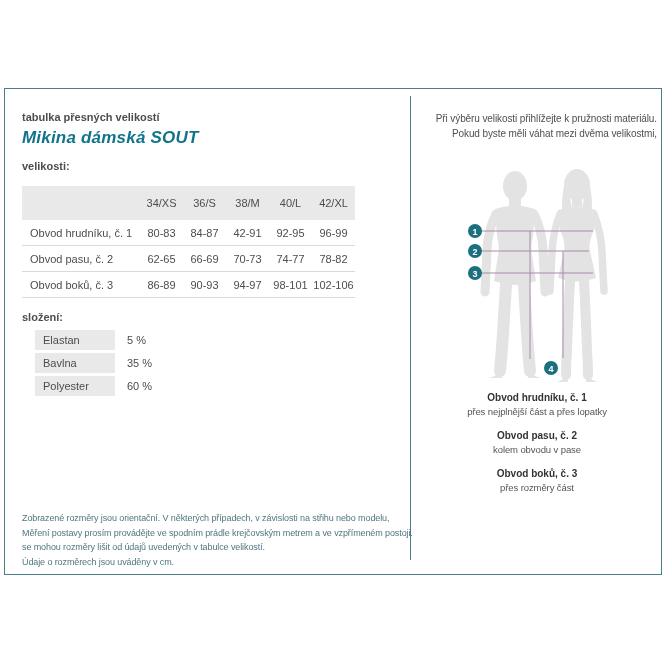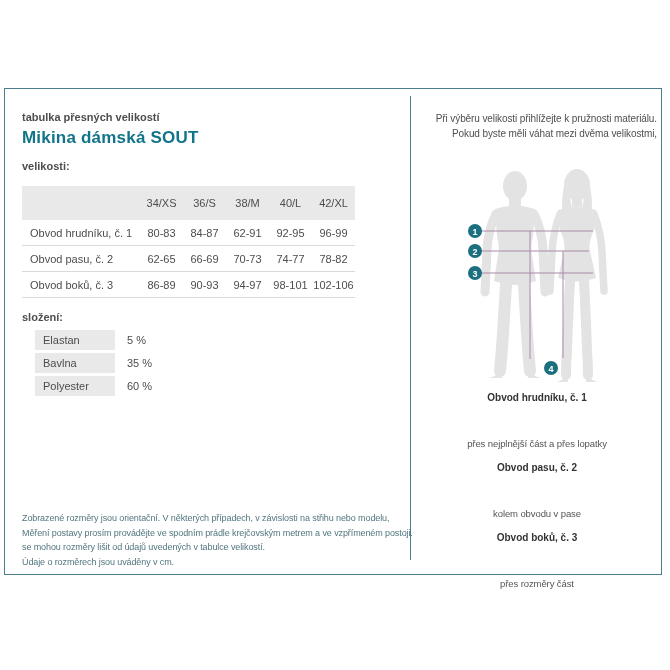--- a/index.html
+++ b/index.html
@@ -12,21 +12,21 @@
     border:1px solid #4c7d8c;background:#ffffff;box-sizing:border-box;
   }
   .divider{
     position:absolute;left:410px;top:96px;width:1px;height:464px;background:#4c7d8c;
   }
   
   .eyebrow{
     position:absolute;left:22px;top:111px;font-size:11px;font-weight:bold;color:#4d4d4d;
   }
   .title{
-    position:absolute;left:22px;top:128px;font-size:17px;font-weight:bold;color:#11748a;letter-spacing:.2px;
+    position:absolute;left:22px;top:128px;font-size:17px;font-weight:bold;color:#11748a;letter-spacing:.2px;font-style:italic;
   }
   .section-label{
     position:absolute;left:22px;font-size:11px;font-weight:bold;color:#4d4d4d;
   }
   .lbl-sizes{top:160px;}
   .lbl-comp{top:311px;}
   .size-table{
     position:absolute;left:22px;top:186px;width:360px;
     display:grid;grid-template-columns:118px repeat(5,43px);
     font-size:11px;color:#4d4d4d;
@@ -54,21 +54,21 @@
   .intro{
     position:absolute;left:417px;top:111px;width:240px;text-align:right;
     font-size:10px;letter-spacing:-0.1px;line-height:15px;color:#4f4f4f;white-space:nowrap;
   }
   .figure-wrap{position:absolute;left:430px;top:158px;width:240px;height:235px;}
   .measures{
     position:absolute;left:417px;top:390px;width:240px;text-align:center;color:#4d4d4d;
   }
   .measure-item{margin-bottom:9px;}
   .measure-title{font-size:10px;font-weight:bold;color:#333333;line-height:15px;}
-  .measure-desc{font-size:9.5px;letter-spacing:-0.1px;color:#555555;line-height:14px;margin-top:32px;}
+  .measure-desc{font-size:9.5px;letter-spacing:-0.1px;color:#555555;line-height:14px;}
   .marker-num{
     font-family:"Liberation Sans",sans-serif;font-size:9px;font-weight:bold;fill:#ffffff;
   }
 </style>
 </head>
 <body>
 
 <div class="canvas">
 
   <div class="frame"></div>
@@ -83,21 +83,21 @@
     <div class="st-cell head lab"></div>
     <div class="st-cell head">34/XS</div>
     <div class="st-cell head">36/S</div>
     <div class="st-cell head">38/M</div>
     <div class="st-cell head">40/L</div>
     <div class="st-cell head">42/XL</div>
 
     <div class="st-cell lab">Obvod hrudníku, č. 1</div>
     <div class="st-cell">80-83</div>
     <div class="st-cell">84-87</div>
-    <div class="st-cell">62-91</div>
+    <div class="st-cell">42-91</div>
     <div class="st-cell">92-95</div>
     <div class="st-cell">96-99</div>
 
     <div class="st-cell lab">Obvod pasu, č. 2</div>
     <div class="st-cell">62-65</div>
     <div class="st-cell">66-69</div>
     <div class="st-cell">70-73</div>
     <div class="st-cell">74-77</div>
     <div class="st-cell">78-82</div>
 

